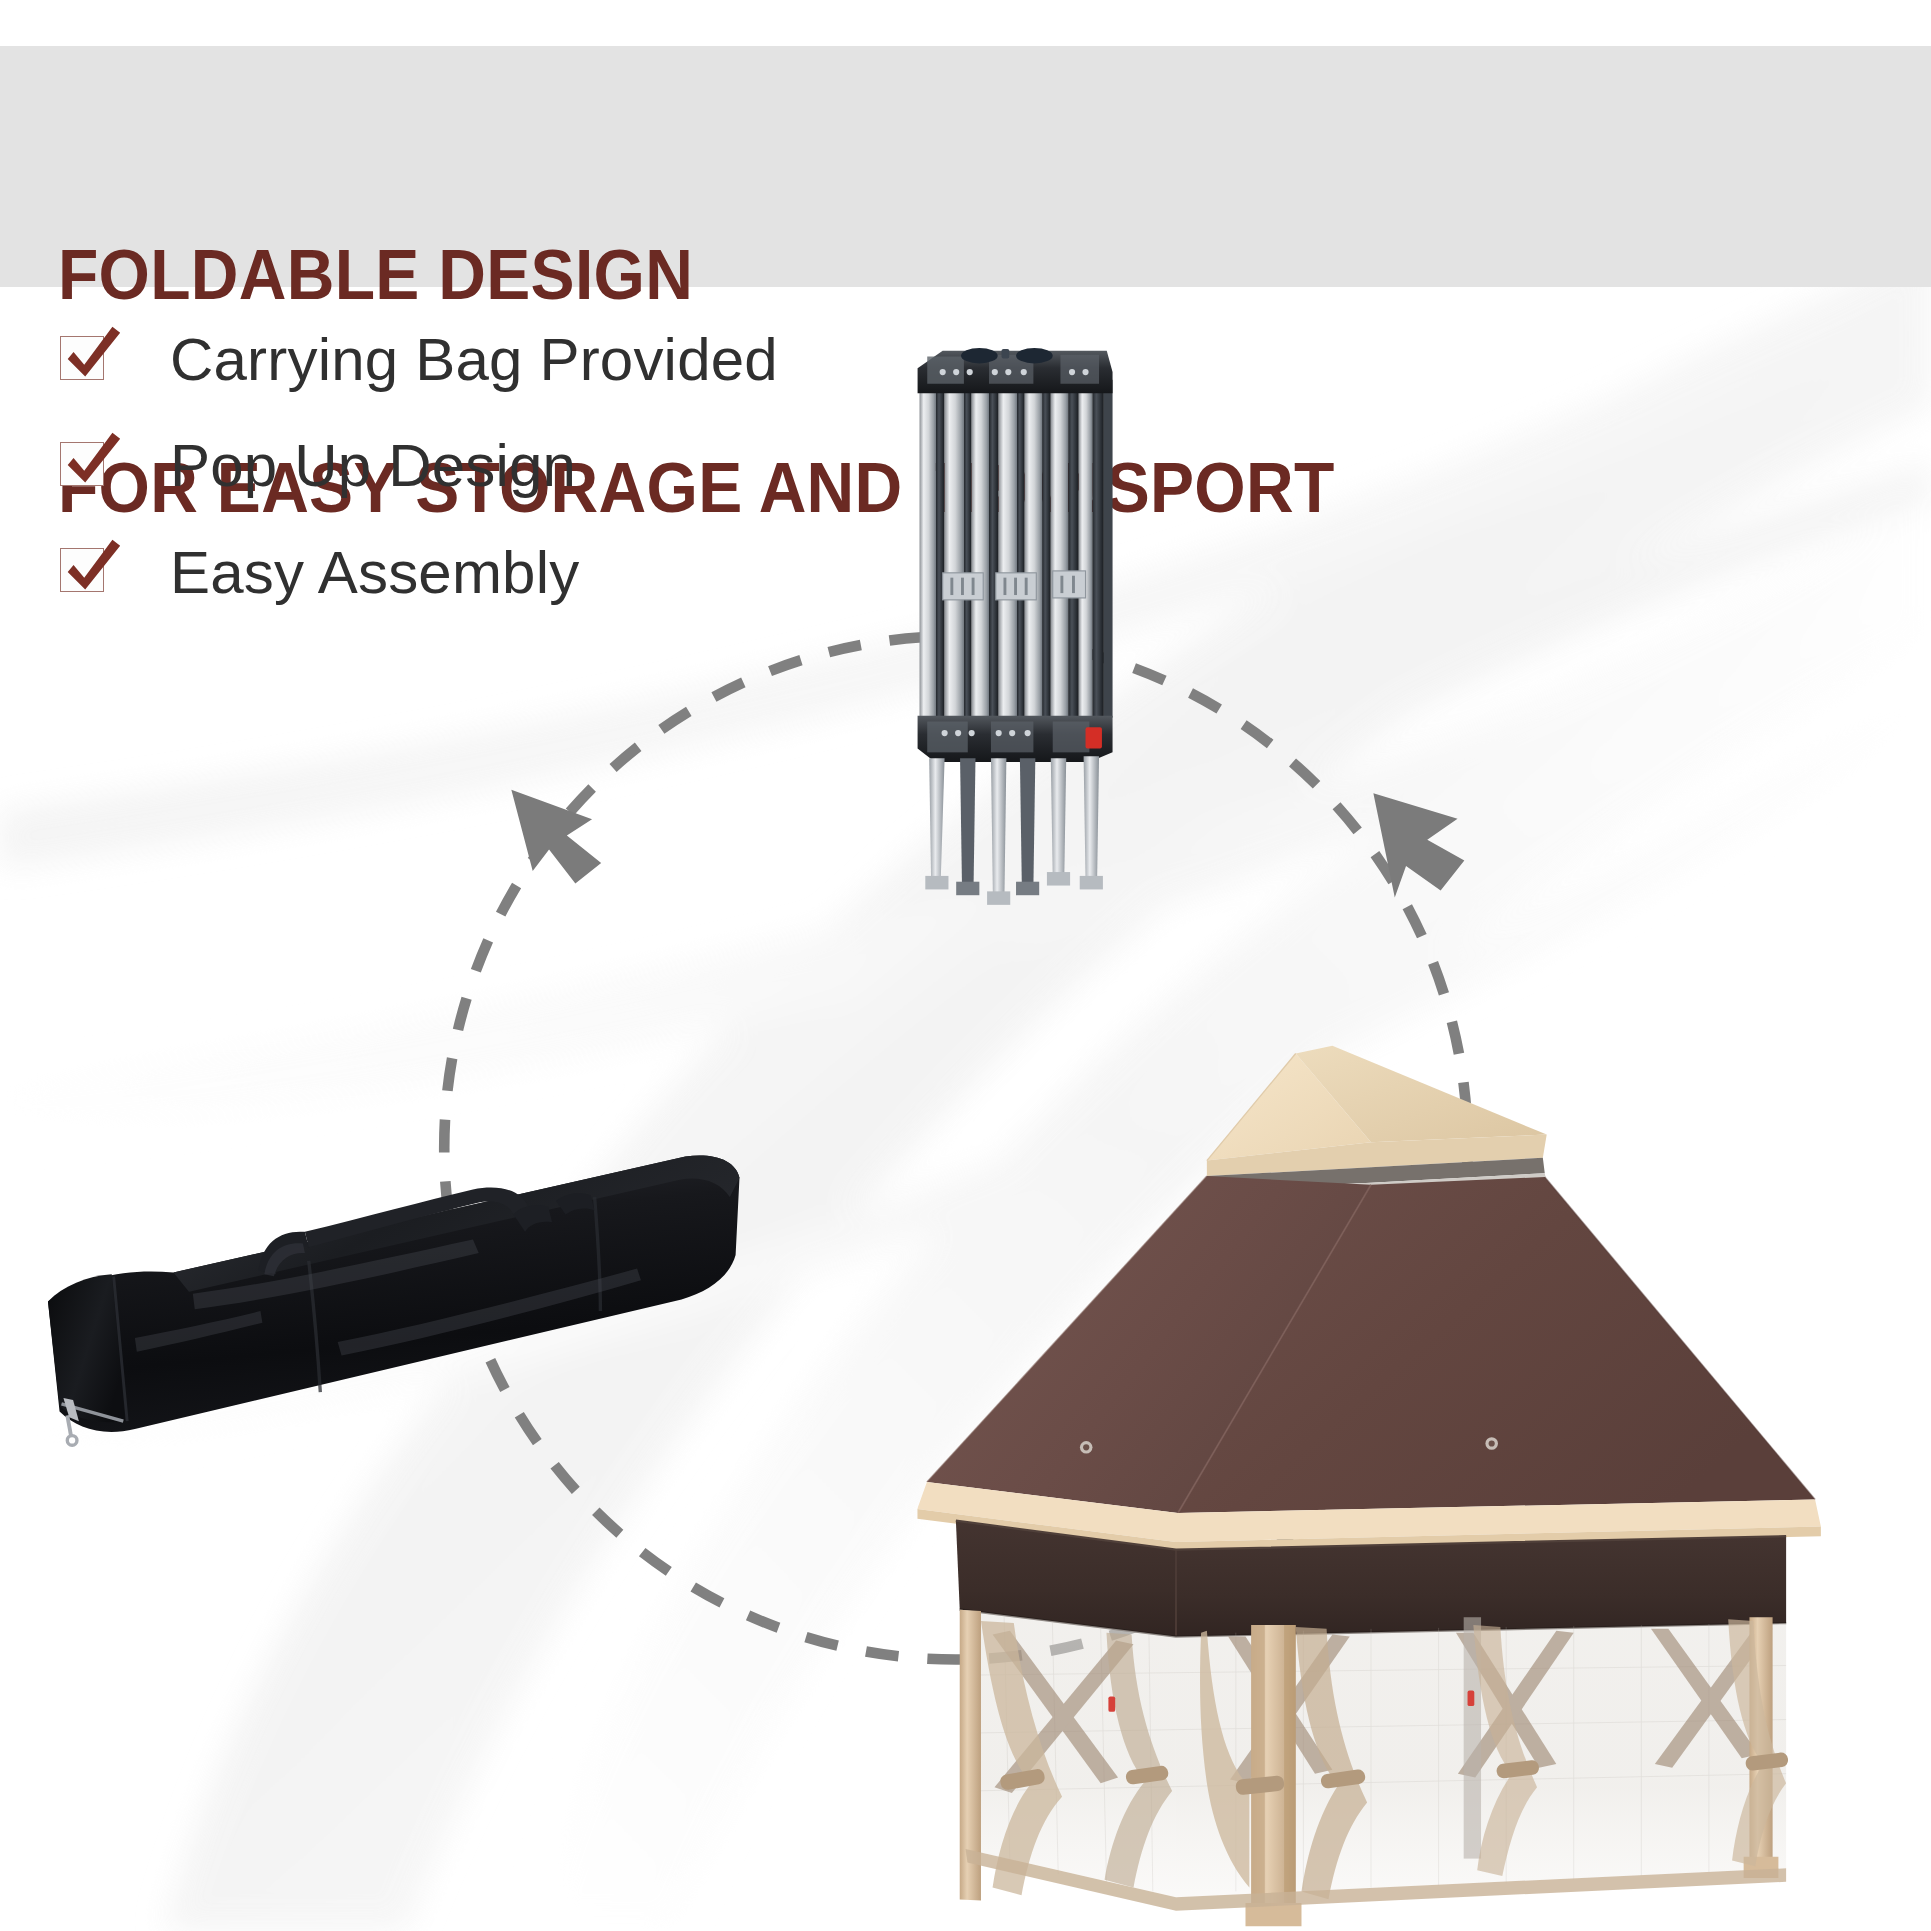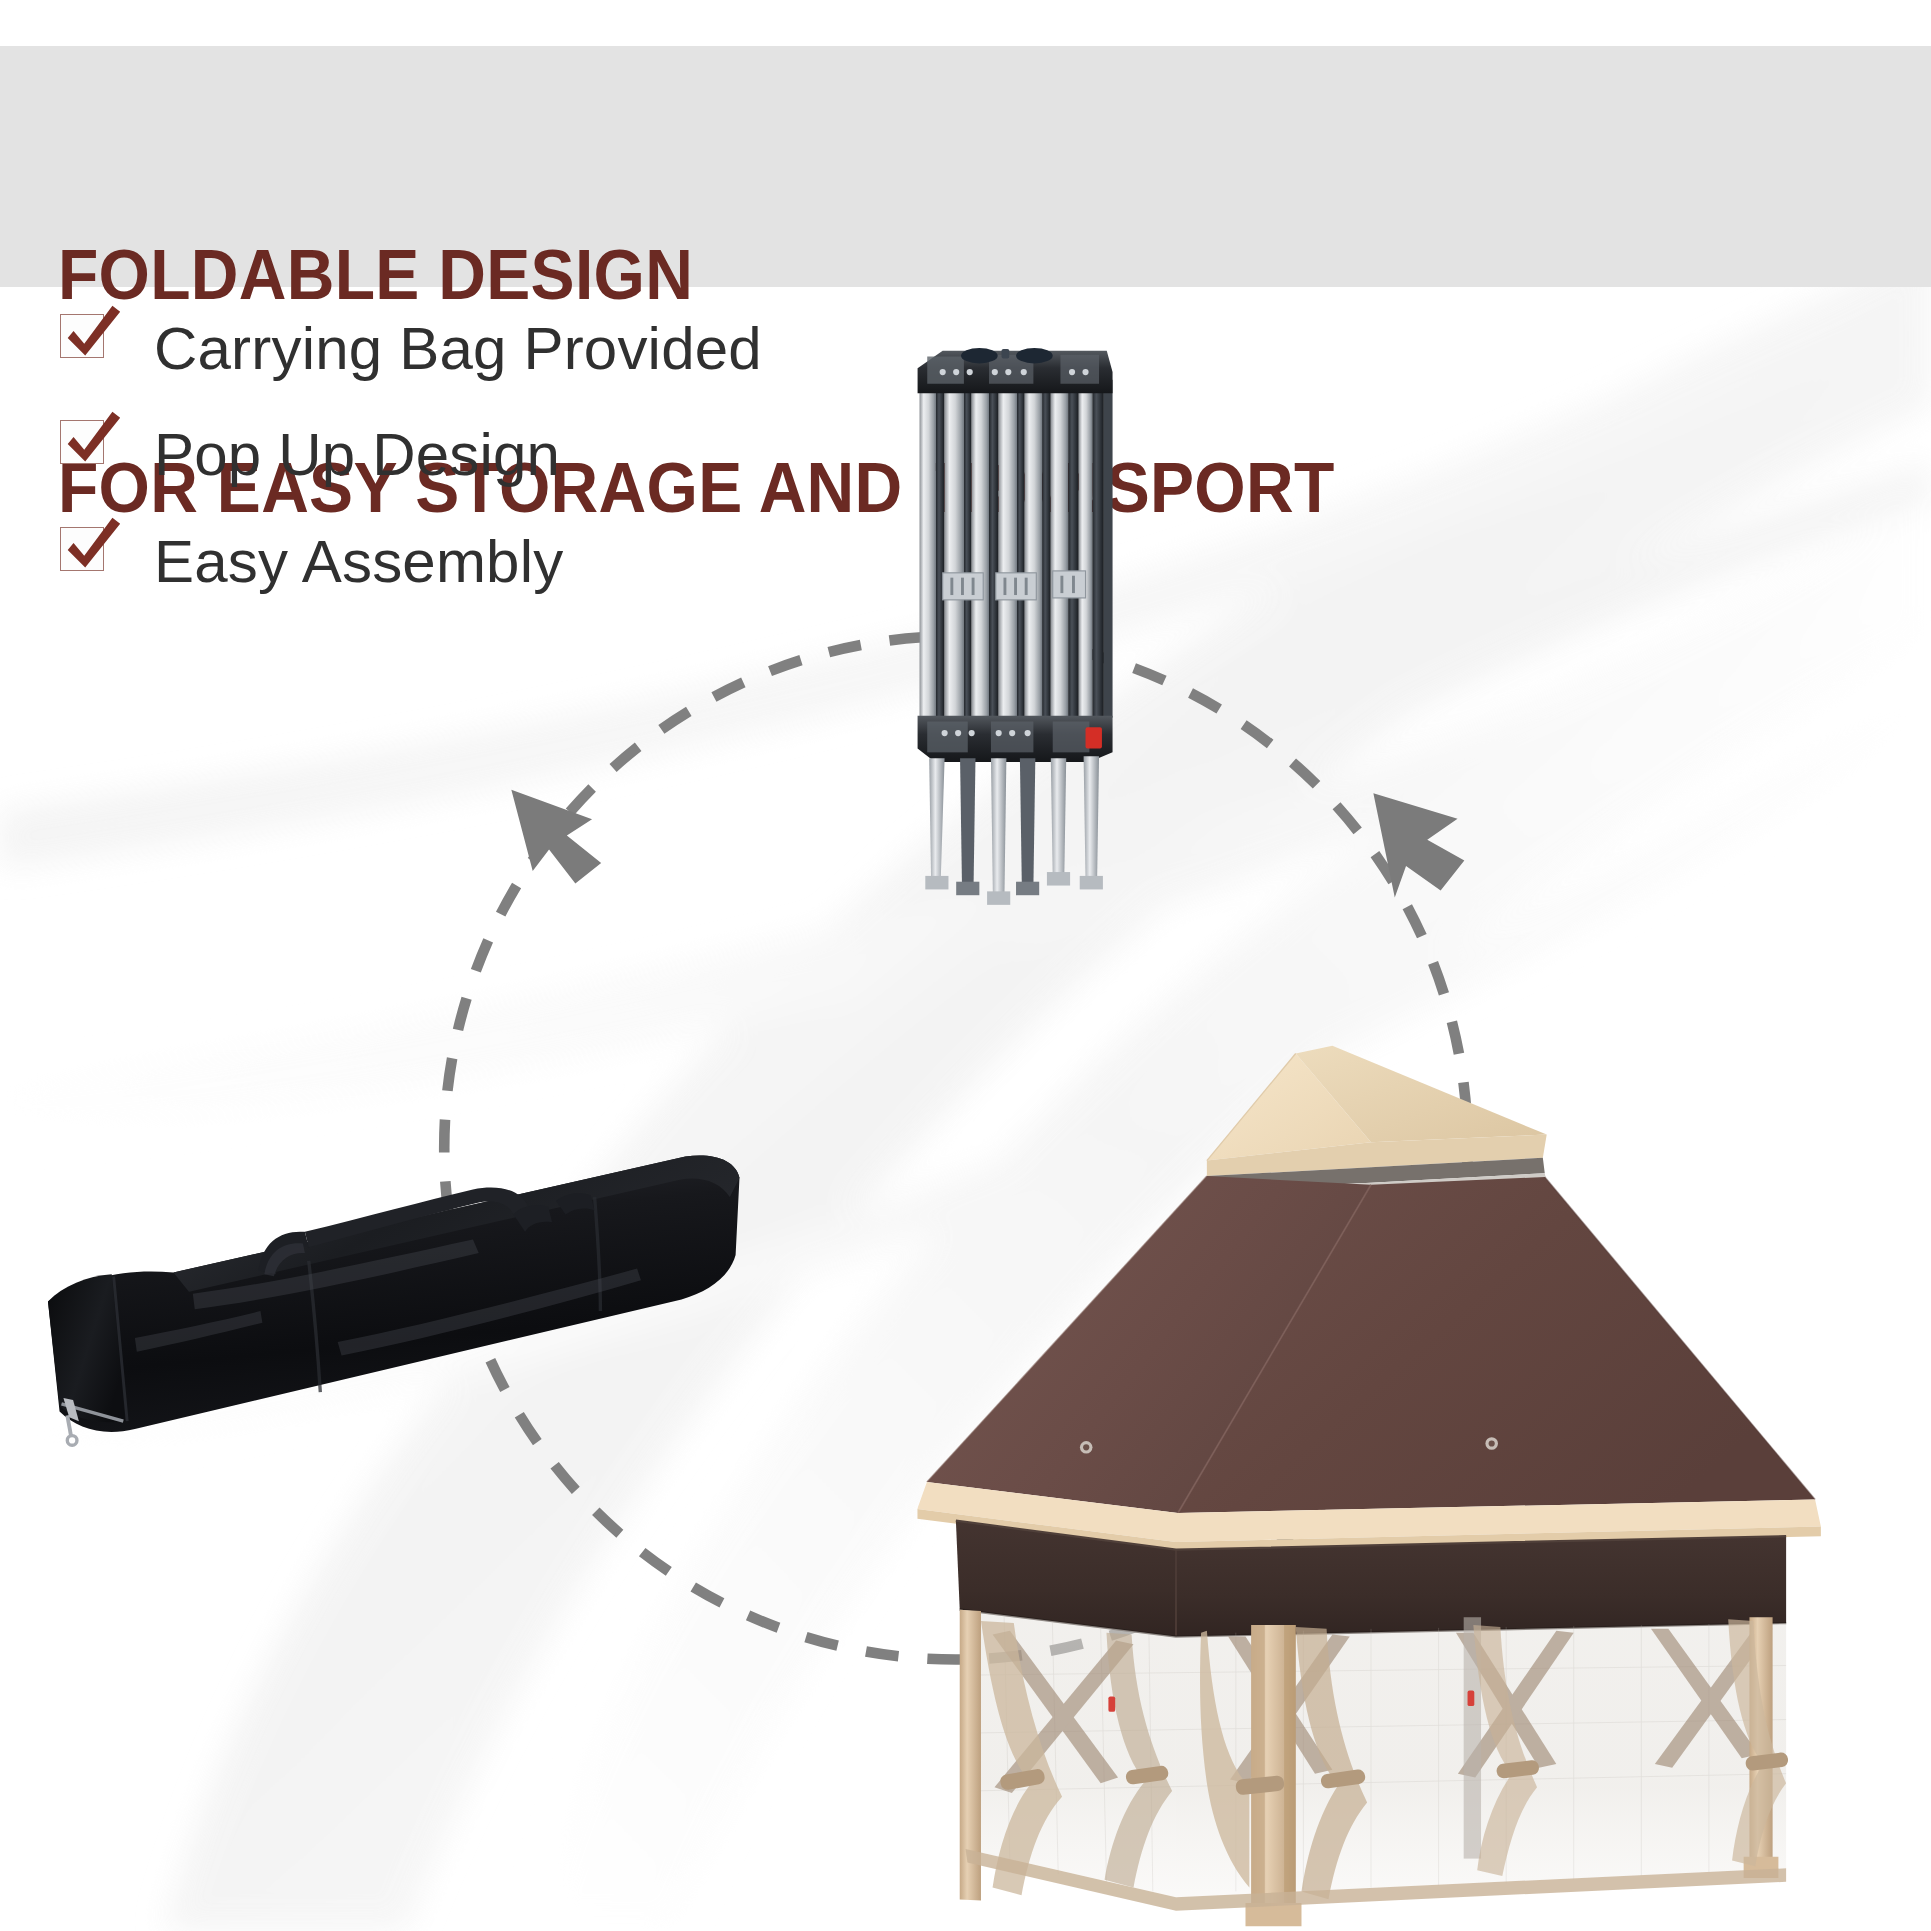--- a/index.html
+++ b/index.html
@@ -28,21 +28,21 @@
     line-height:1.0;
     letter-spacing:0.3px;
     transform:scaleX(.93);
     transform-origin:left top;
     white-space:pre;
   }
   .title-line{display:block;}
 
   
   .bullets{position:absolute;left:60px;top:314px;width:1062px;}
-  .bullet-row{display:flex;height:91px;margin-bottom:15.4px;}
+  .bullet-row{display:flex;align-items:center;height:91px;margin-bottom:15.4px;gap:16px;}
   .cbox{position:relative;width:48px;height:48px;flex:0 0 48px;margin-right:46px;}
   .cbox .sq{position:absolute;left:0;top:0;width:44px;height:44px;
     border:1.9px solid #a4766f;background:#fdfdfd;box-sizing:border-box;}
   .cbox svg{position:absolute;left:-1.9px;top:-13.5px;width:68px;height:68px;overflow:visible;}
   .bullet-label{
     font-size:60px;color:#303030;white-space:nowrap;letter-spacing:0.2px;
   }
 
   
   .flow{position:absolute;left:0;top:0;width:1931px;height:1931px;pointer-events:none;}

